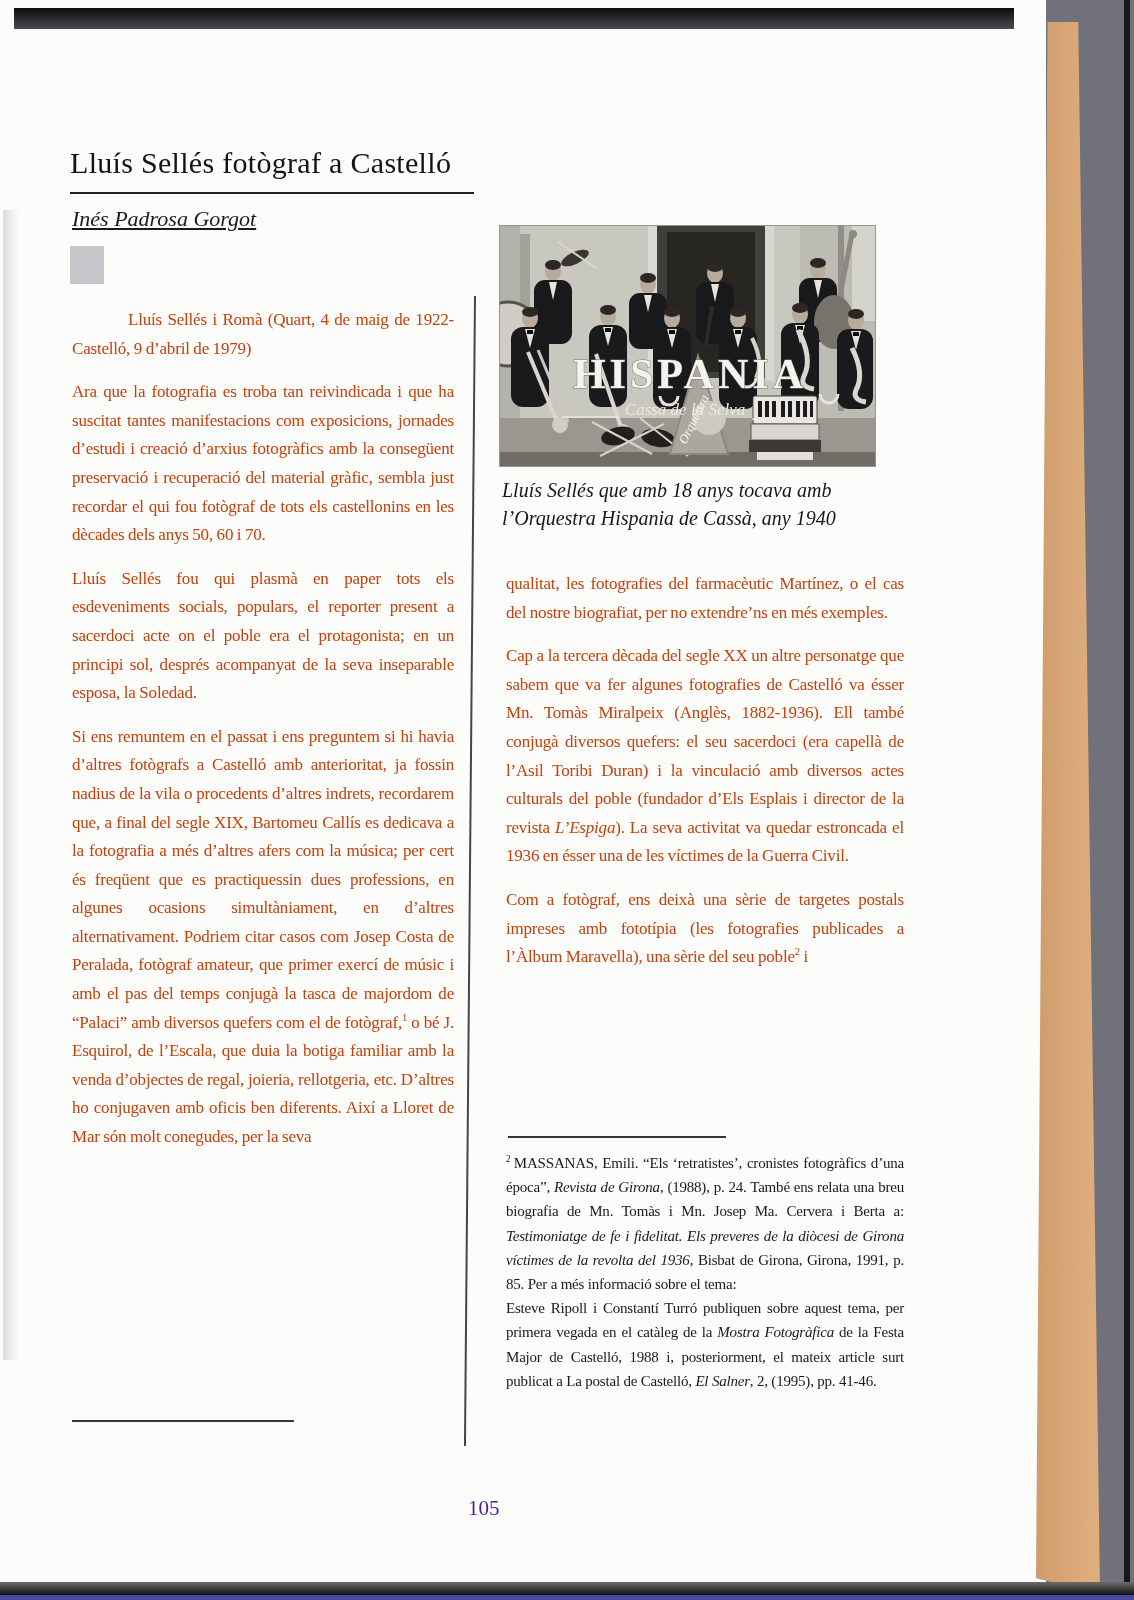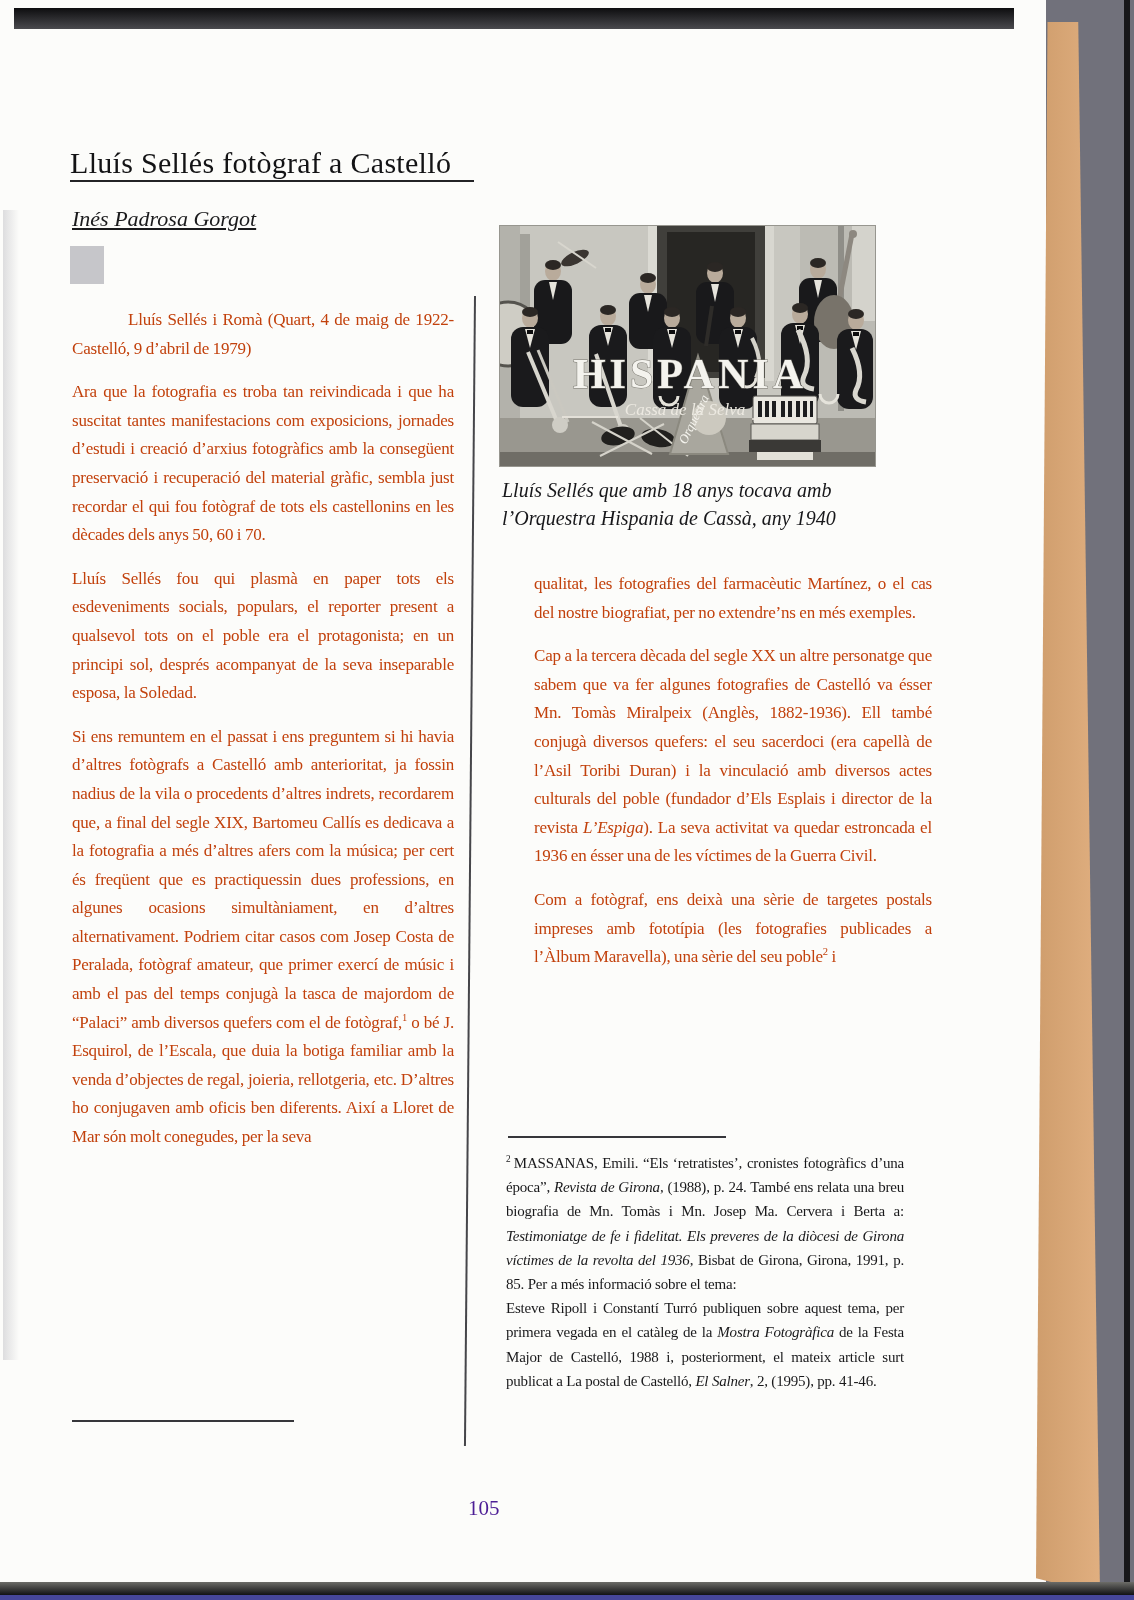--- a/index.html
+++ b/index.html
@@ -14,29 +14,29 @@
         background:linear-gradient(90deg,#cf9d6c,#e0af80);
         clip-path:polygon(18% 0,66% 0,100% 100%,0 99%);}
   .right-black-edge{position:absolute;left:1124px;top:0;width:6px;height:1600px;background:#17171a;}
   .bottom-band{position:absolute;left:0;top:1582px;width:1134px;height:13px;
         background:linear-gradient(180deg,#6c6c68,#111113);}
   .bottom-blue{position:absolute;left:0;top:1595px;width:1134px;height:5px;background:#46469a;}
   .gutter-rule{position:absolute;left:474px;top:296px;width:2px;height:1150px;background:#46464a;
         transform:rotate(0.5deg);transform-origin:top center;}
 
   .title-wrap{position:absolute;left:70px;top:146px;width:404px;
-        border-bottom:2px solid #232325;}
+        border-bottom:2px solid #232325;padding-bottom:12px;}
   .title-wrap h1{margin:0;font-size:30px;font-weight:400;letter-spacing:.3px;color:#131315;}
   .author{position:absolute;left:72px;top:206px;font-style:italic;font-size:22px;color:#1a1a1c;text-decoration:underline;}
   .gray-square{position:absolute;left:70px;top:246px;width:34px;height:38px;background:#c6c6ca;}
 
   .bodycol p{margin:0 0 15px;font-size:17px;line-height:28.6px;text-align:justify;
         letter-spacing:-.2px;word-spacing:-.4px;color:#c2410c;}
   .col-left{position:absolute;left:72px;top:306px;width:382px;}
-  .col-right{position:absolute;left:506px;top:570px;width:398px;margin-left:28px;}
+  .col-right{position:absolute;left:506px;top:570px;width:398px;}
   .lead{text-indent:56px;}
   .it{font-style:italic;}
   sup{font-size:.62em;line-height:0;vertical-align:super;}
 
   .fn-rule{position:absolute;height:2px;background:#36363a;}
   .fn{position:absolute;font-size:15px;line-height:24.2px;text-align:justify;
         letter-spacing:-.2px;color:#19191b;}
   #fn1-rule{left:72px;top:1420px;width:222px;}
   #fn1{left:72px;top:1434px;width:382px;}
   #fn2-rule{left:508px;top:1136px;width:218px;}
@@ -57,21 +57,21 @@
 
     <div class="title-wrap">
       <h1>Lluís Sellés fotògraf a Castelló</h1>
     </div>
     <div class="author">Inés Padrosa Gorgot</div>
     <div class="gray-square"></div>
 
     <div class="col-left bodycol">
       <p class="lead">Lluís Sellés i Romà (Quart, 4 de maig de 1922- Castelló, 9 d’abril de 1979)</p>
       <p>Ara que la fotografia es troba tan reivindicada i que ha suscitat tantes manifestacions com exposicions, jornades d’estudi i creació d’arxius fotogràfics amb la consegüent preservació i recuperació del material gràfic,  sembla just recordar el qui fou fotògraf de tots els castellonins en les dècades dels anys 50, 60 i 70.</p>
-      <p>Lluís Sellés fou qui plasmà en paper tots els esdeveniments socials, populars, el reporter present a qualsevol tots on el poble era el protagonista; en un principi sol, després acompanyat de la seva inseparable esposa, la Soledad.</p>
+      <p>Lluís Sellés fou qui plasmà en paper tots els esdeveniments socials, populars, el reporter present a sacerdoci acte on el poble era el protagonista; en un principi sol, després acompanyat de la seva inseparable esposa, la Soledad.</p>
       <p><span>Si ens remuntem en el passat i ens preguntem si hi havia d’altres fotògrafs a Castelló amb anterioritat, ja fossin nadius de la vila o procedents d’altres indrets, recordarem que, a final del segle XIX, Bartomeu Callís es dedicava a la fotografia a més d’altres afers com la música; per cert és freqüent que es practiquessin dues professions, en algunes ocasions simultàniament, en d’altres alternativament. Podriem citar casos com Josep Costa de Peralada, fotògraf amateur,  que primer exercí de músic i amb el pas del temps conjugà la tasca de majordom de “Palaci” amb diversos quefers com el de fotògraf,</span><sup>1</sup><span> o bé J. Esquirol, de l’Escala, que duia la botiga familiar amb la venda d’objectes de regal, joieria, rellotgeria, etc. D’altres ho conjugaven amb oficis ben diferents. Així a Lloret de Mar són molt conegudes, per la seva</span></p>
     </div>
 
     <div class="fn-rule" id="fn1-rule"></div>
 
     <div class="photo">
       <svg width="375" height="240" viewBox="0 0 375 240">
 
         <rect x="0" y="0" width="375" height="240" fill="#c8c7c0"></rect>
         <rect x="0" y="0" width="20" height="240" fill="#b3b2ab"></rect>

